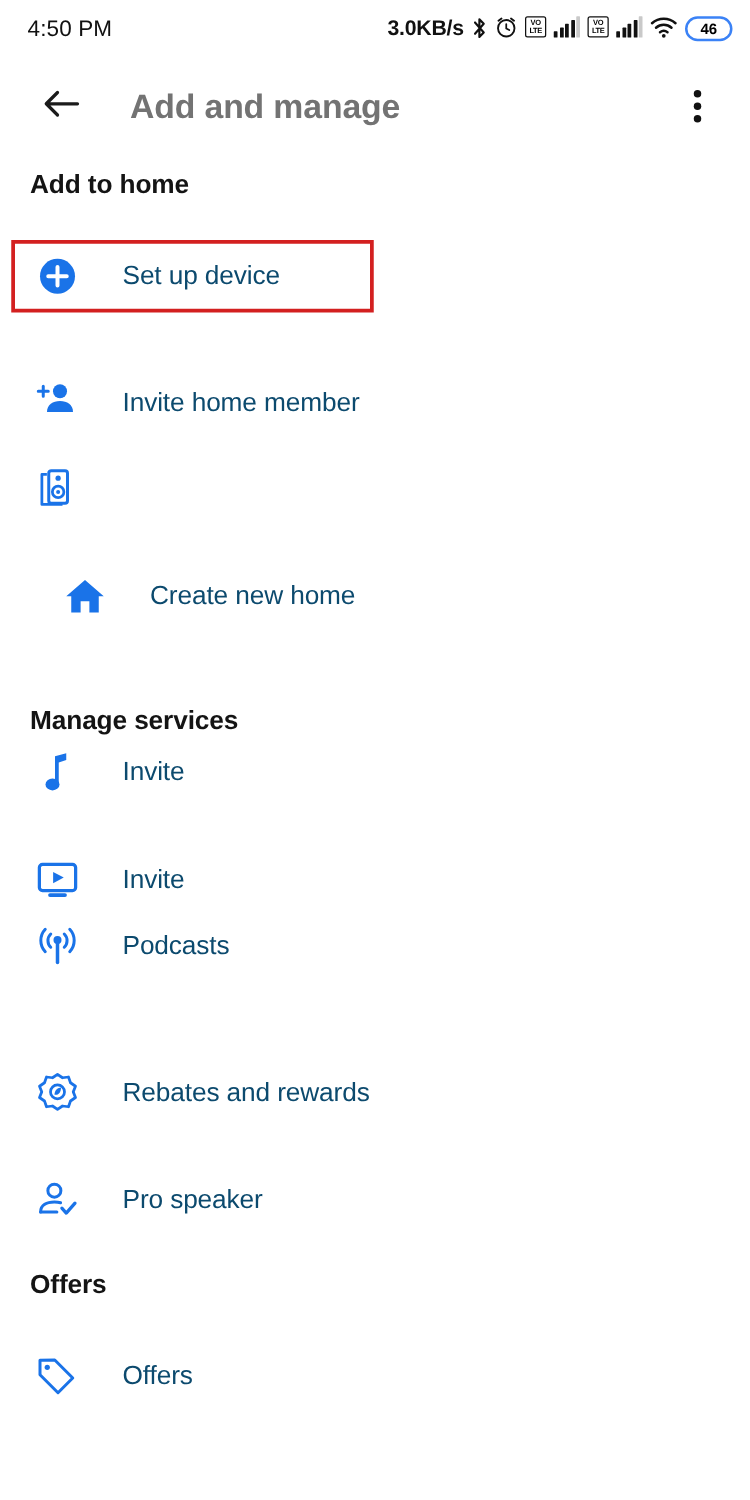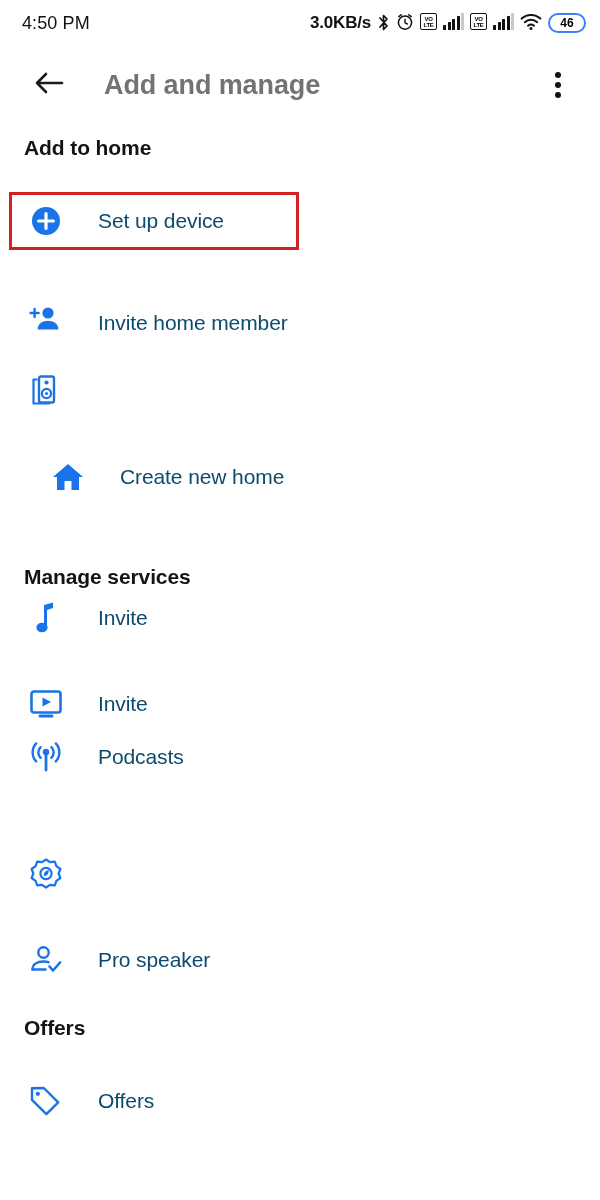--- a/index.html
+++ b/index.html
@@ -337,20 +337,21 @@
 </div>
 
 <div class="abs row" style="top:846px;">
   <span class="row-icon">
     <svg width="34" height="34" viewBox="0 0 34 34">
       <path d="M17 1.5 L21 4.2 L25.8 3.6 L27.4 8.2 L31.4 11 L29.6 15.5 L31.4 20 L27.4 22.8 L25.8 27.4 L21 26.8 L17 29.5 L13 26.8 L8.2 27.4 L6.6 22.8 L2.6 20 L4.4 15.5 L2.6 11 L6.6 8.2 L8.2 3.6 L13 4.2 Z" fill="none" stroke="#1a73e8" stroke-width="2.2" stroke-linejoin="round"></path>
       <circle cx="17" cy="15.5" r="5.6" fill="none" stroke="#1a73e8" stroke-width="2.2"></circle>
       <path d="M14.6 17.8 C14.6 13.6 17.6 12.2 19.8 12.2 C19.8 16.2 17.4 18.4 14.6 17.8 Z" fill="#1a73e8"></path>
     </svg>
   </span>
+  <span class="row-label">Rebates and rewards</span>
 </div>
 
 <div class="abs row" style="top:931px;">
   <span class="row-icon">
     <svg width="34" height="30" viewBox="0 0 34 30">
       <circle cx="14.5" cy="7.5" r="5.2" fill="none" stroke="#1a73e8" stroke-width="2.4"></circle>
       <path d="M3.5 24.5 C3.5 19 8.5 16.5 14.5 16.5 C16.3 16.5 18 16.7 19.5 17.2" fill="none" stroke="#1a73e8" stroke-width="2.4" stroke-linecap="round"></path>
       <path d="M3.5 24.5 L16.5 24.5" stroke="#1a73e8" stroke-width="2.4" stroke-linecap="round"></path>
       <path d="M20.5 21.5 L24 25.5 L31 17.5" fill="none" stroke="#1a73e8" stroke-width="2.6" stroke-linecap="round" stroke-linejoin="round"></path>
     </svg>

